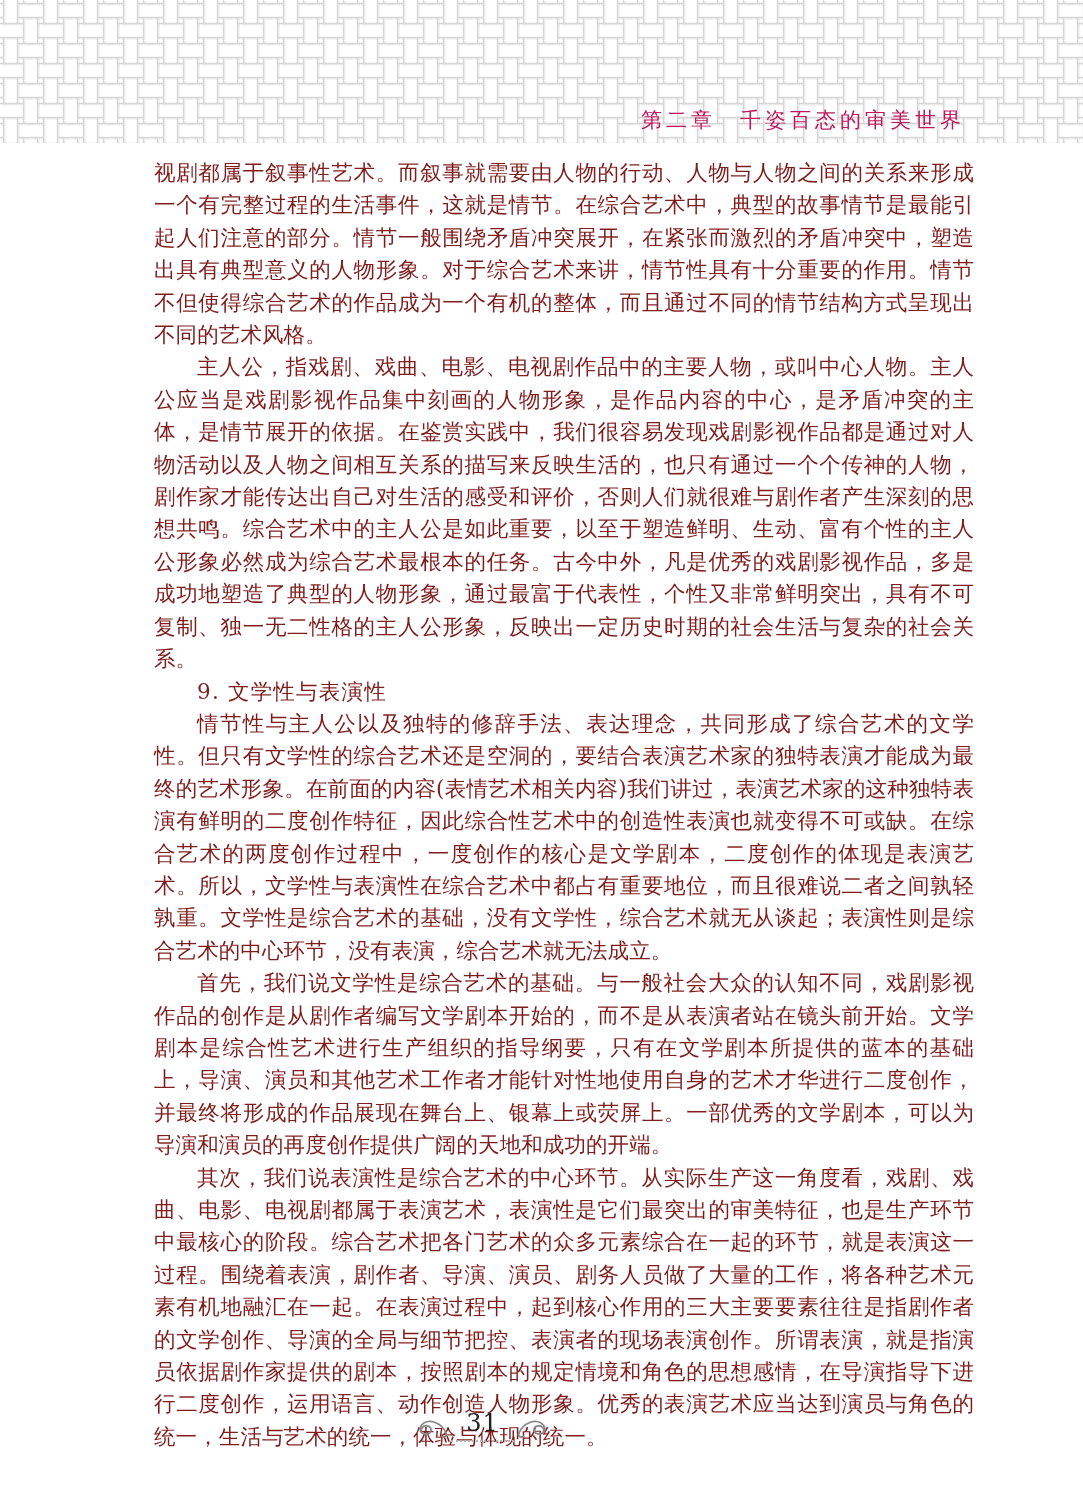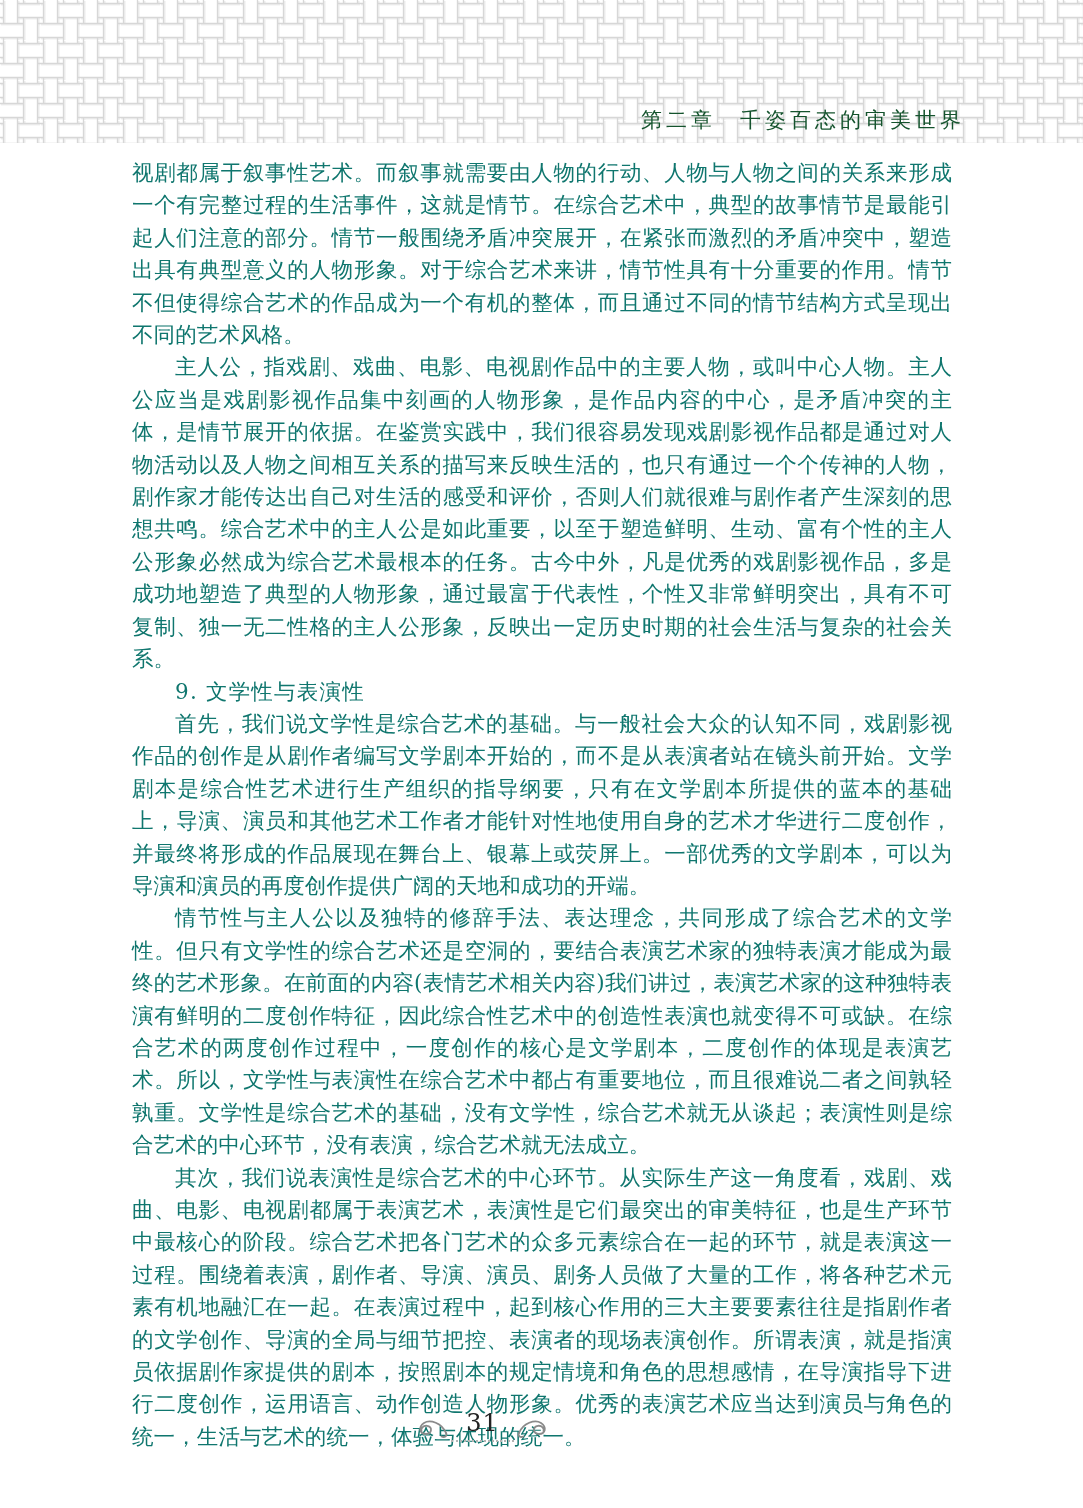--- a/index.html
+++ b/index.html
@@ -10,28 +10,28 @@
     overflow:hidden;
     font-family:"DejaVu Serif","Liberation Serif",serif;
   }
   
   .page-header{
     position:absolute;top:0;left:0;width:1083px;height:143px;
   }
   .weave-svg{display:block;width:1083px;height:143px;}
   .chapter-title{
     position:absolute;right:118px;bottom:9px;
-    font-size:21px;color:#14532d;
+    font-size:21px;color:#be185d;
     letter-spacing:4px;white-space:nowrap;
   }
   .chapter-title .chapter-name{margin-left:24px;}
   
   .page-body{
-    position:absolute;top:157px;left:132px;width:820px;
-    color:#0f766e;
+    position:absolute;top:157px;left:154px;width:820px;
+    color:#7f1d1d;
   }
   .para{
     margin:0;
     font-size:21.5px;
     line-height:32.4px;
     text-align:justify;
     text-align-last:left;
     text-indent:2em;
     letter-spacing:0.1px;
   }
@@ -87,22 +87,22 @@
     </svg>
     <div class="chapter-title">
       <span class="chapter-label">第二章</span><span class="chapter-name">千姿百态的审美世界</span>
     </div>
   </header>
 
   <main class="page-body">
     <p class="para no-indent">视剧都属于叙事性艺术。而叙事就需要由人物的行动、人物与人物之间的关系来形成一个有完整过程的生活事件，这就是情节。在综合艺术中，典型的故事情节是最能引起人们注意的部分。情节一般围绕矛盾冲突展开，在紧张而激烈的矛盾冲突中，塑造出具有典型意义的人物形象。对于综合艺术来讲，情节性具有十分重要的作用。情节不但使得综合艺术的作品成为一个有机的整体，而且通过不同的情节结构方式呈现出不同的艺术风格。</p>
     <p class="para">主人公，指戏剧、戏曲、电影、电视剧作品中的主要人物，或叫中心人物。主人公应当是戏剧影视作品集中刻画的人物形象，是作品内容的中心，是矛盾冲突的主体，是情节展开的依据。在鉴赏实践中，我们很容易发现戏剧影视作品都是通过对人物活动以及人物之间相互关系的描写来反映生活的，也只有通过一个个传神的人物，剧作家才能传达出自己对生活的感受和评价，否则人们就很难与剧作者产生深刻的思想共鸣。综合艺术中的主人公是如此重要，以至于塑造鲜明、生动、富有个性的主人公形象必然成为综合艺术最根本的任务。古今中外，凡是优秀的戏剧影视作品，多是成功地塑造了典型的人物形象，通过最富于代表性，个性又非常鲜明突出，具有不可复制、独一无二性格的主人公形象，反映出一定历史时期的社会生活与复杂的社会关系。</p>
     <p class="para heading">9. 文学性与表演性</p>
+    <p class="para">情节性与主人公以及独特的修辞手法、表达理念，共同形成了综合艺术的文学性。但只有文学性的综合艺术还是空洞的，要结合表演艺术家的独特表演才能成为最终的艺术形象。在前面的内容(表情艺术相关内容)我们讲过，表演艺术家的这种独特表演有鲜明的二度创作特征，因此综合性艺术中的创造性表演也就变得不可或缺。在综合艺术的两度创作过程中，一度创作的核心是文学剧本，二度创作的体现是表演艺术。所以，文学性与表演性在综合艺术中都占有重要地位，而且很难说二者之间孰轻孰重。文学性是综合艺术的基础，没有文学性，综合艺术就无从谈起；表演性则是综合艺术的中心环节，没有表演，综合艺术就无法成立。</p>
     <p class="para">首先，我们说文学性是综合艺术的基础。与一般社会大众的认知不同，戏剧影视作品的创作是从剧作者编写文学剧本开始的，而不是从表演者站在镜头前开始。文学剧本是综合性艺术进行生产组织的指导纲要，只有在文学剧本所提供的蓝本的基础上，导演、演员和其他艺术工作者才能针对性地使用自身的艺术才华进行二度创作，并最终将形成的作品展现在舞台上、银幕上或荧屏上。一部优秀的文学剧本，可以为导演和演员的再度创作提供广阔的天地和成功的开端。</p>
-    <p class="para">情节性与主人公以及独特的修辞手法、表达理念，共同形成了综合艺术的文学性。但只有文学性的综合艺术还是空洞的，要结合表演艺术家的独特表演才能成为最终的艺术形象。在前面的内容(表情艺术相关内容)我们讲过，表演艺术家的这种独特表演有鲜明的二度创作特征，因此综合性艺术中的创造性表演也就变得不可或缺。在综合艺术的两度创作过程中，一度创作的核心是文学剧本，二度创作的体现是表演艺术。所以，文学性与表演性在综合艺术中都占有重要地位，而且很难说二者之间孰轻孰重。文学性是综合艺术的基础，没有文学性，综合艺术就无从谈起；表演性则是综合艺术的中心环节，没有表演，综合艺术就无法成立。</p>
     <p class="para">其次，我们说表演性是综合艺术的中心环节。从实际生产这一角度看，戏剧、戏曲、电影、电视剧都属于表演艺术，表演性是它们最突出的审美特征，也是生产环节中最核心的阶段。综合艺术把各门艺术的众多元素综合在一起的环节，就是表演这一过程。围绕着表演，剧作者、导演、演员、剧务人员做了大量的工作，将各种艺术元素有机地融汇在一起。在表演过程中，起到核心作用的三大主要要素往往是指剧作者的文学创作、导演的全局与细节把控、表演者的现场表演创作。所谓表演，就是指演员依据剧作家提供的剧本，按照剧本的规定情境和角色的思想感情，在导演指导下进行二度创作，运用语言、动作创造人物形象。优秀的表演艺术应当达到演员与角色的统一，生活与艺术的统一，体验与体现的统一。</p>
   </main>
 
   <footer class="page-footer">
     <svg class="ornament" width="36" height="26" viewBox="0 0 36 26" xmlns="http://www.w3.org/2000/svg" aria-hidden="true">
       <g fill="none" stroke="#8a8a8a" stroke-width="1.8" stroke-linecap="round">
         <path d="M33 19 C29 9 17 5 11 9 C5 13 6.5 20 13 20 C19 20 20 12.5 14 11.8 C10 11.4 7.5 14.5 8.5 17.5"></path>
         <path d="M33 19 C34.5 21.5 32 24 28.5 22.5"></path>
       </g>
     </svg>

